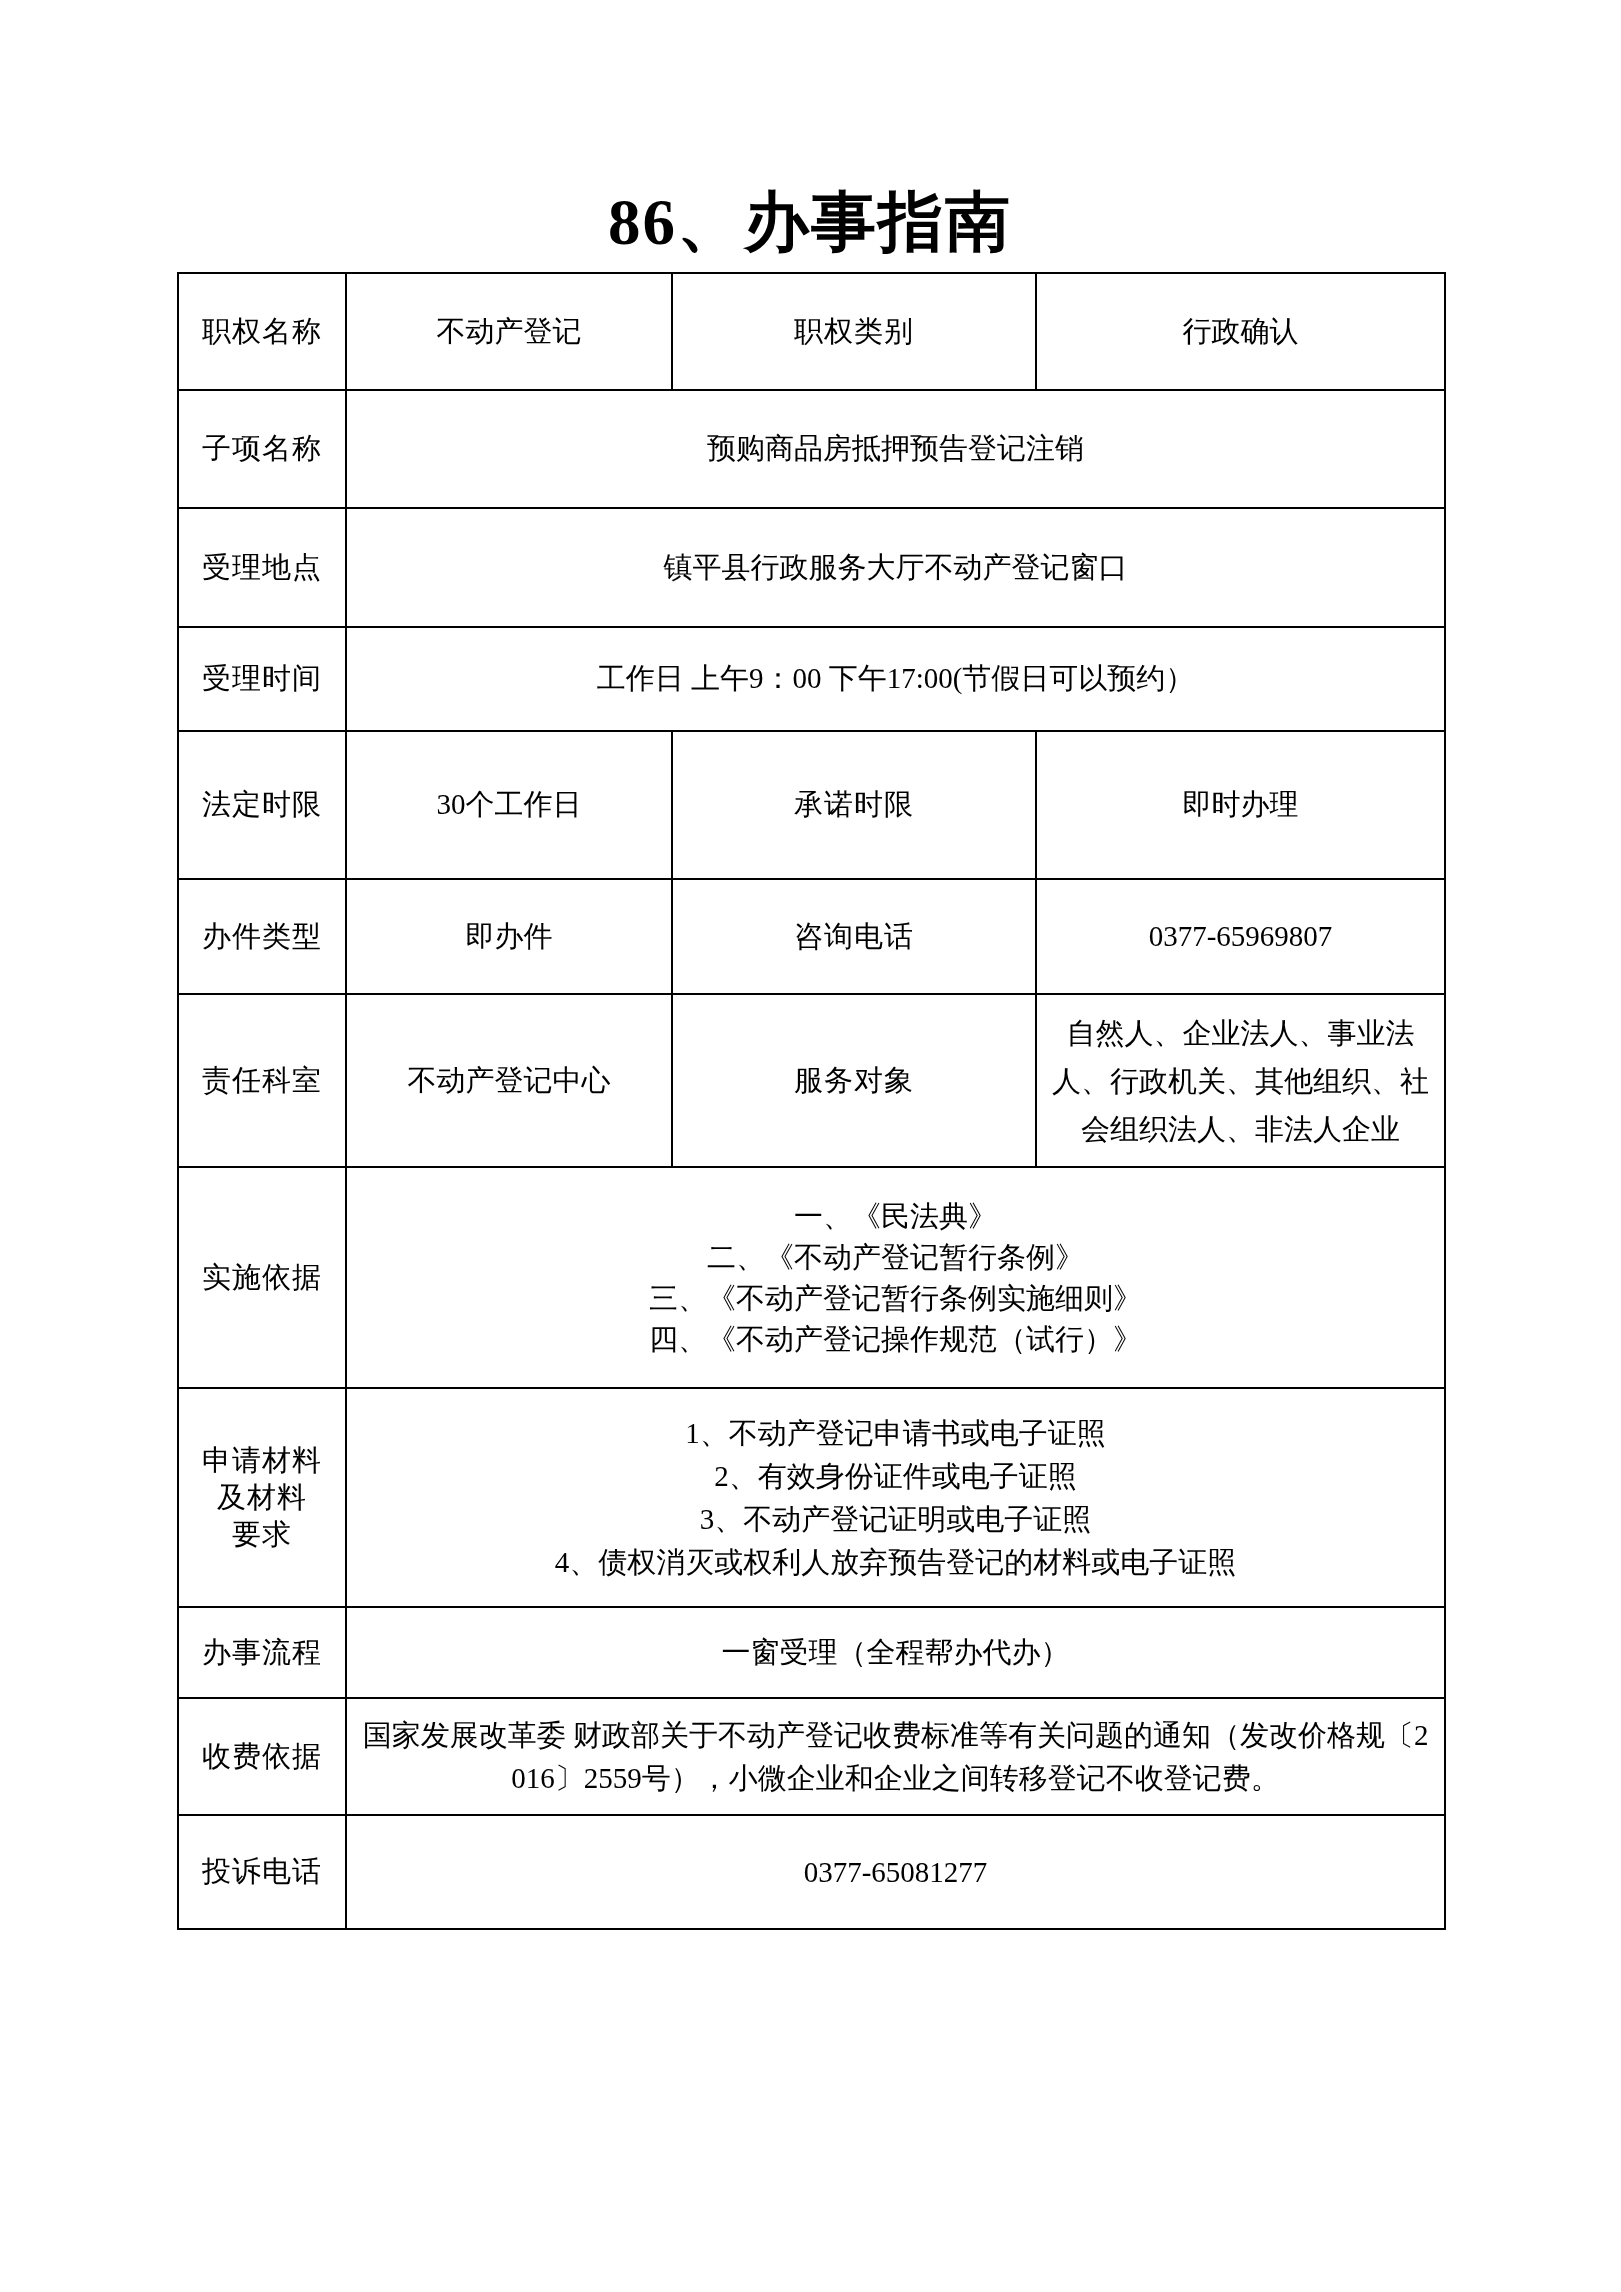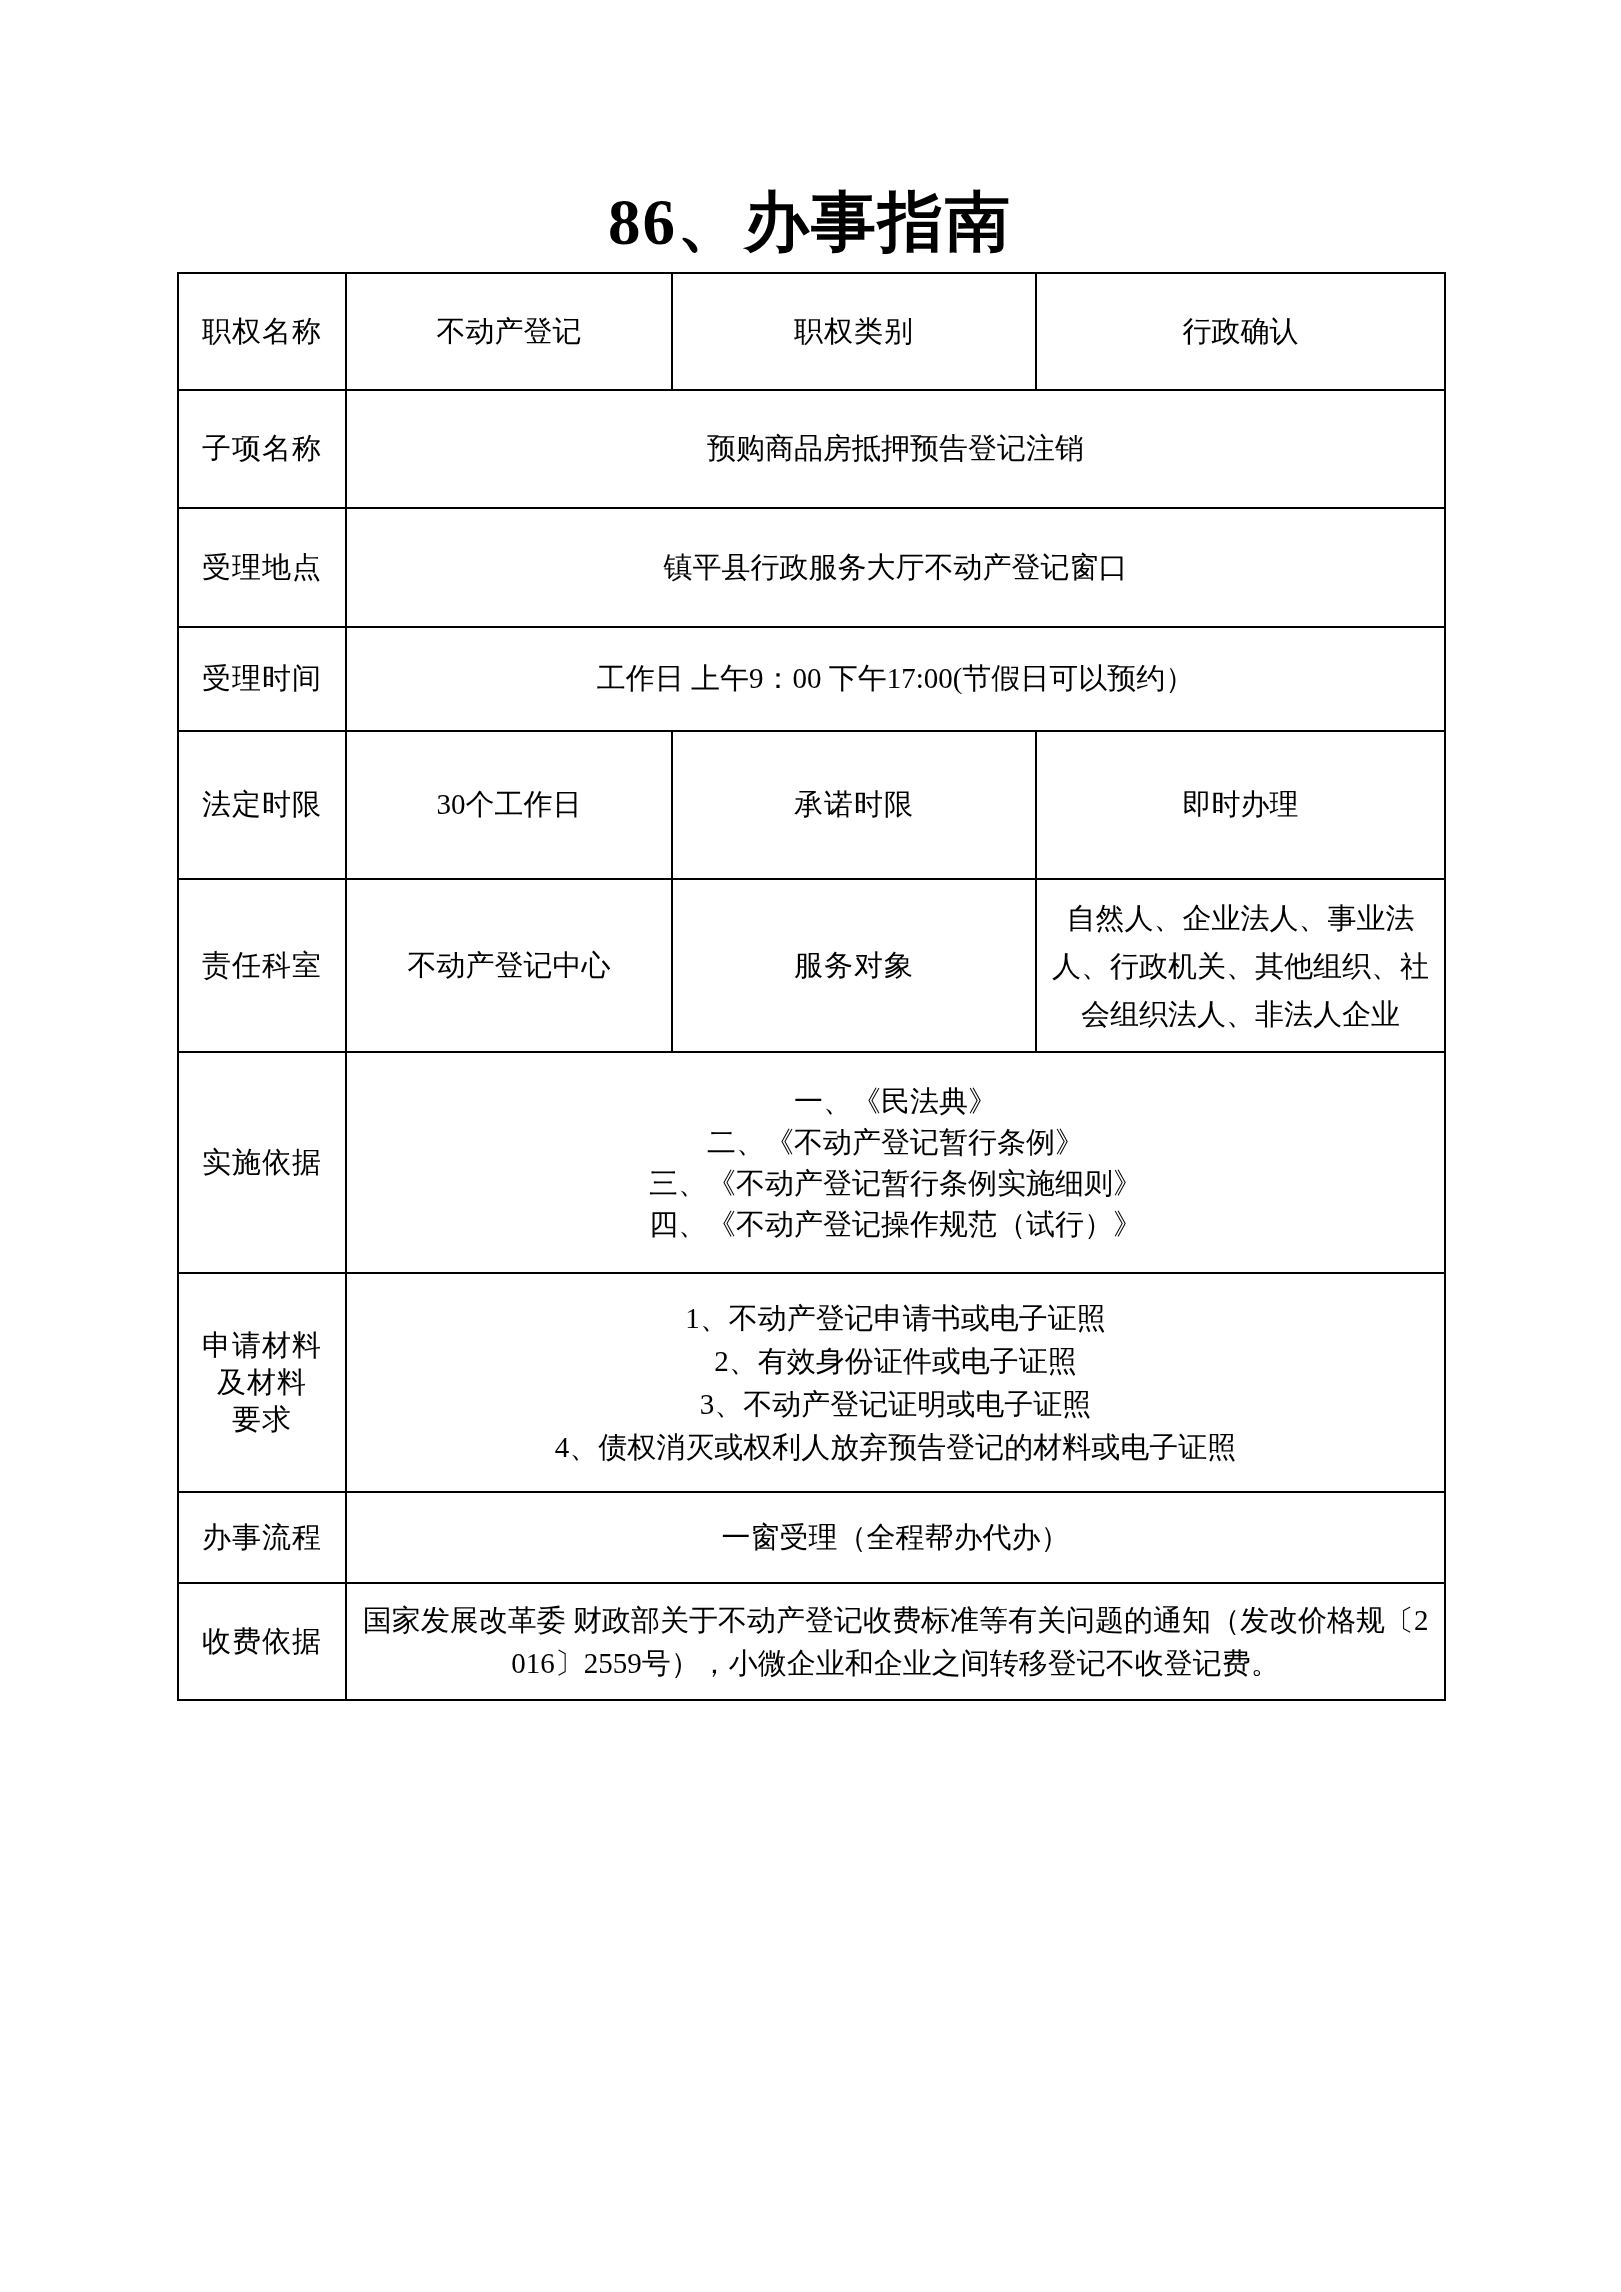--- a/index.html
+++ b/index.html
@@ -110,20 +110,26 @@
     <td colspan="3">工作日 上午9：00 下午17:00(节假日可以预约）</td>
   </tr>
 
   <tr style="height:148px">
     <td class="label">法定时限</td>
     <td>30个工作日</td>
     <td class="label">承诺时限</td>
     <td>即时办理</td>
   </tr>
 
+  <tr style="height:115px">
+    <td class="label">办件类型</td>
+    <td>即办件</td>
+    <td class="label">咨询电话</td>
+    <td>0377-65969807</td>
+  </tr>
 
   <tr style="height:173px">
     <td class="label">责任科室</td>
     <td>不动产登记中心</td>
     <td class="label">服务对象</td>
     <td class="service-target-cell">自然人、企业法人、事业法人、行政机关、其他组织、社会组织法人、非法人企业</td>
   </tr>
 
   <tr style="height:221px">
     <td class="label">实施依据</td>
@@ -152,15 +158,19 @@
   <tr style="height:91px">
     <td class="label">办事流程</td>
     <td colspan="3">一窗受理（全程帮办代办）</td>
   </tr>
 
   <tr style="height:117px">
     <td class="label">收费依据</td>
     <td colspan="3" class="fee-cell">国家发展改革委 财政部关于不动产登记收费标准等有关问题的通知（发改价格规〔2016〕2559号），小微企业和企业之间转移登记不收登记费。</td>
   </tr>
 
+  <tr style="height:114px">
+    <td class="label">投诉电话</td>
+    <td colspan="3">0377-65081277</td>
+  </tr>
 </tbody>
   </table>
 
 
 </body></html>

